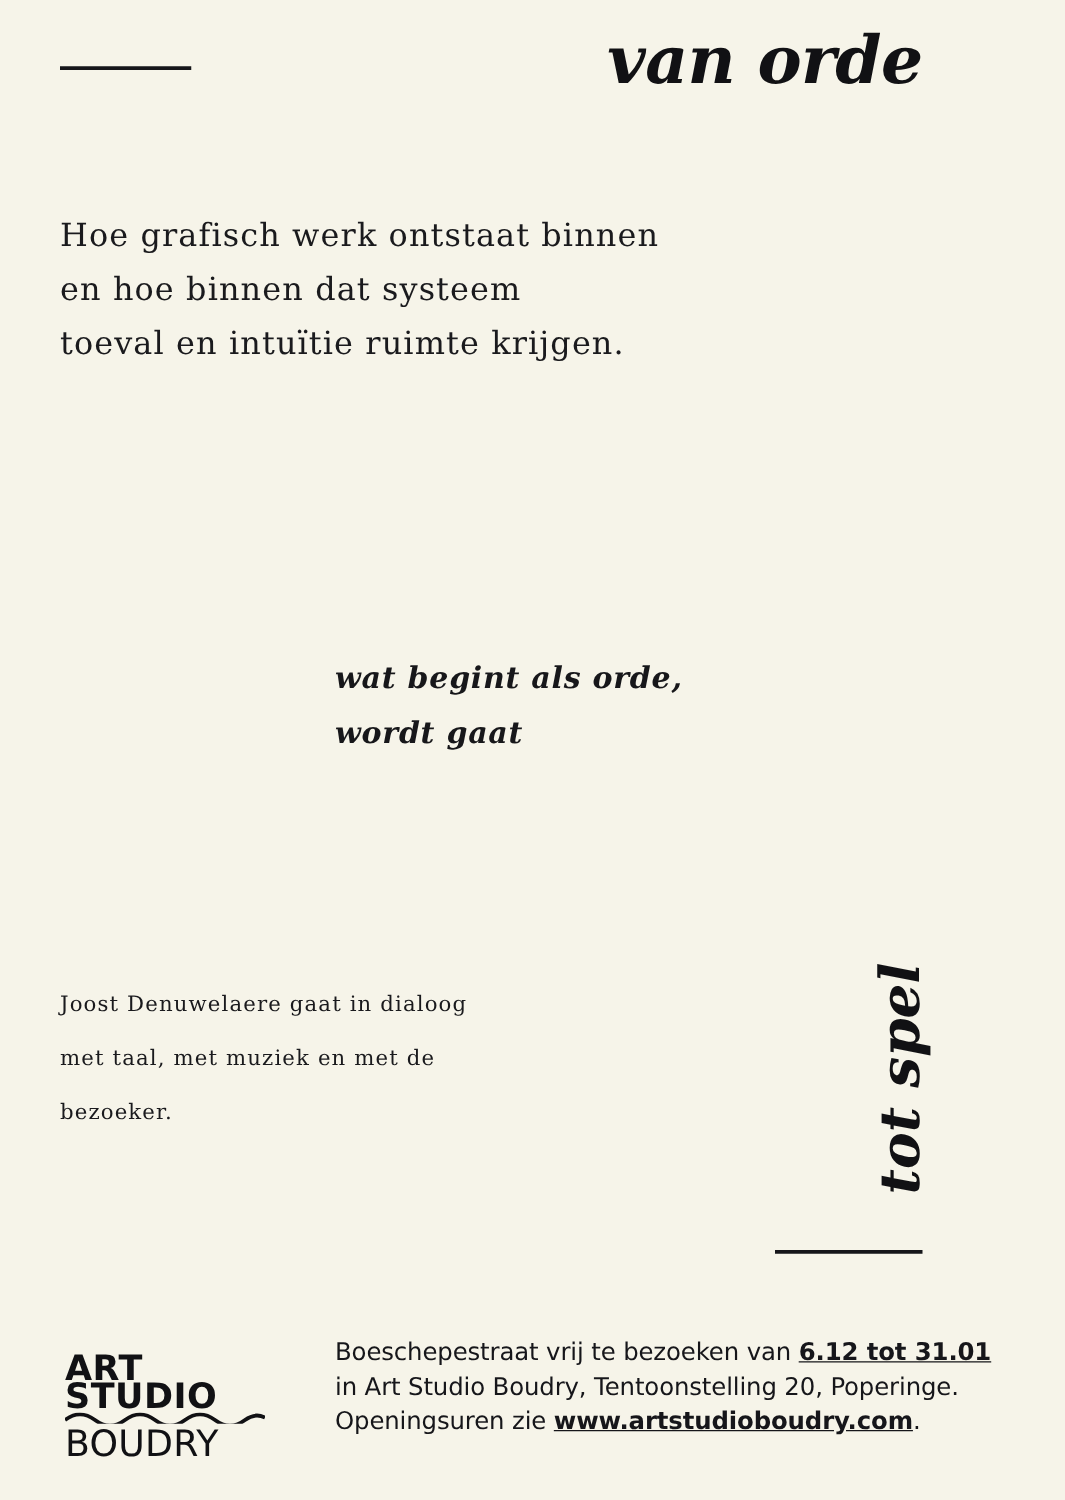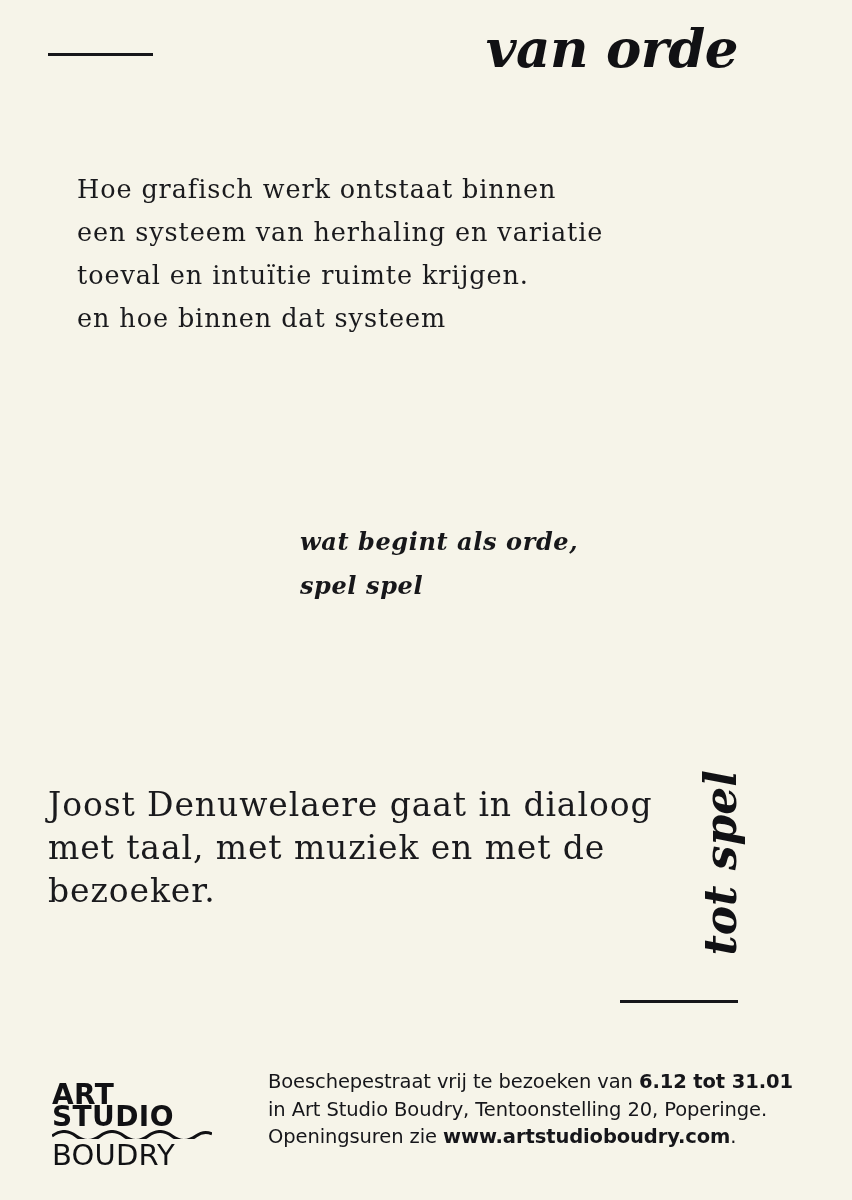--- a/index.html
+++ b/index.html
@@ -51,52 +51,50 @@
   .intro {
     position: absolute;
     left: 48px;
     top: 168px;
     width: 620px;
     font-family: "DejaVu Serif", serif;
     font-size: 25.5px;
     line-height: 43px;
     letter-spacing: 0.9px;
     color: #1a1a1d;
-    margin-left: 29px;
   }
   .intro div {
     white-space: nowrap;
   }
 
   
   .quote {
     position: absolute;
     left: 268px;
     top: 520px;
     font-family: "DejaVu Serif", serif;
     font-style: italic;
     font-weight: 700;
     font-size: 24px;
     line-height: 44px;
     letter-spacing: 0.6px;
     color: #17171a;
-    margin-left: 32px;
   }
   .quote div {
     white-space: nowrap;
   }
 
   
   .artist {
     position: absolute;
     left: 48px;
     top: 783px;
     width: 620px;
     font-family: "DejaVu Serif", serif;
-    font-size: 33px;
+    font-size: 17px;
     line-height: 43px;
     letter-spacing: 0.9px;
     color: #1a1a1d;
   }
   .artist div {
     white-space: nowrap;
   }
 
   
   .tot-spel {
@@ -159,41 +157,41 @@
     font-size: 19.5px;
     line-height: 27.5px;
     letter-spacing: -0.1px;
     color: #16161a;
   }
   .footer div {
     white-space: nowrap;
   }
   .footer b {
     font-weight: 700;
+    text-decoration: underline;
   }
 </style>
 </head>
 <body>
 
 <div class="poster">
 
   <div class="rule-top"></div>
 
   <div class="title-van-orde">van orde</div>
 
   <div class="intro">
     <div>Hoe grafisch werk ontstaat binnen</div>
-    <div>een systeem van herhaling en variatie</div>
+    <div>en hoe binnen dat systeem</div>
     <div>toeval en intuïtie ruimte krijgen.</div>
-    <div>en hoe binnen dat systeem</div>
   </div>
 
   <div class="quote">
     <div>wat begint als orde,</div>
-    <div>spel spel</div>
+    <div>wordt gaat</div>
   </div>
 
   <div class="artist">
     <div>Joost Denuwelaere gaat in dialoog</div>
     <div>met taal, met muziek en met de</div>
     <div>bezoeker.</div>
   </div>
 
   <div class="tot-spel">tot spel</div>
 

